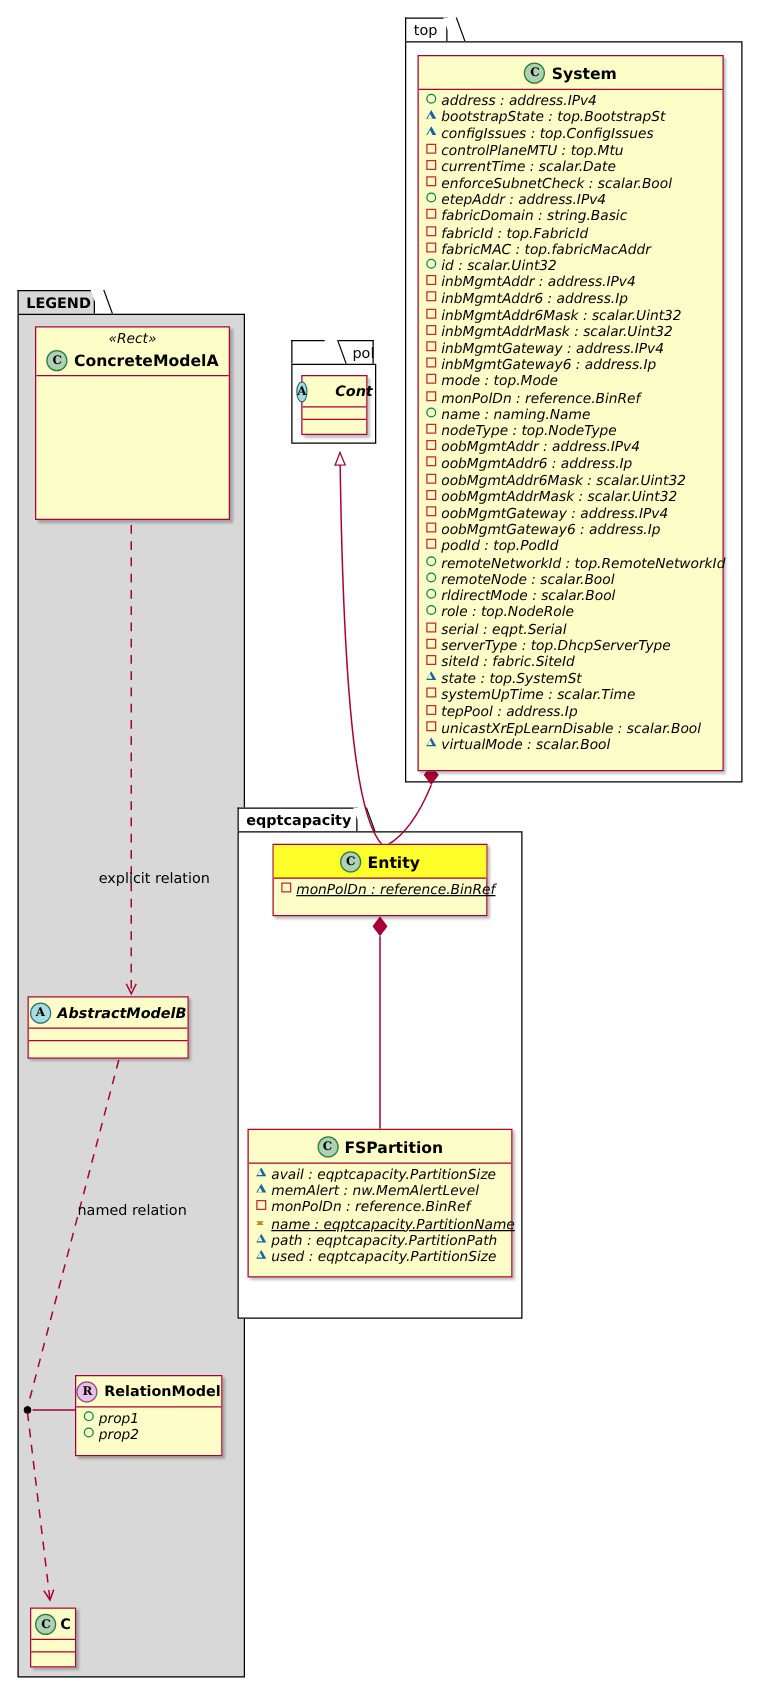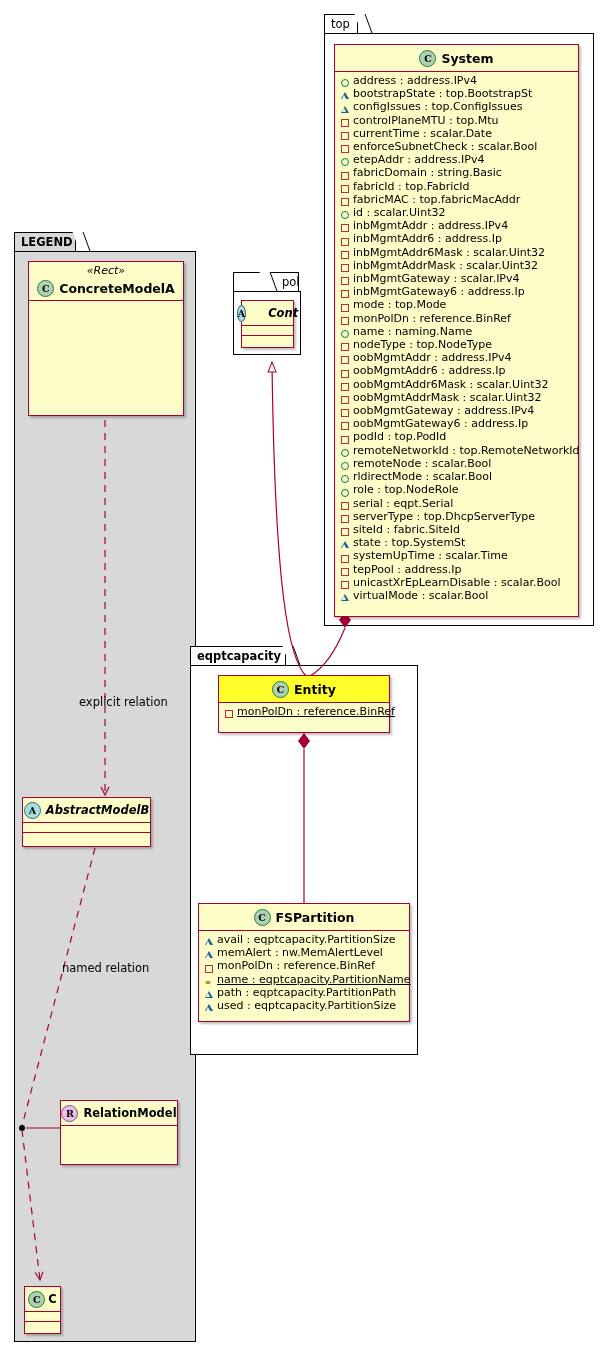--- a/index.html
+++ b/index.html
@@ -22,21 +22,21 @@
   
   .cls{position:absolute;box-sizing:border-box;border:1px solid #a80036;
        background:#fdfdc8;box-shadow:2px 2px 2px rgba(0,0,0,0.25);}
   .cls .hdr{position:relative;height:26px;border-bottom:1px solid #a80036;
             display:flex;align-items:center;justify-content:center;gap:5px;
             font-size:12.5px;font-weight:bold;color:#000;}
   .cls.yellowhdr .hdr{background:#ffff2b;}
   .cls .stereo{font-size:11px;font-style:italic;text-align:center;color:#000;padding-top:2px;}
   .cls .attrs{padding:2px 4px 3px 5px;}
   .cls .attrs .row{font-size:11px;line-height:13.2px;color:#000;white-space:nowrap;
-                   display:flex;align-items:flex-end;gap:4px;}
+                   display:flex;align-items:flex-start;gap:4px;font-style:italic;}
   .cls .sep{height:1px;background:#a80036;margin:0;}
   .cls .emptyblk{height:9px;}
 
   
   .badge{width:15px;height:15px;border-radius:50%;display:inline-flex;
          align-items:center;justify-content:center;font-size:9.5px;font-weight:bold;
          font-family:"DejaVu Serif",serif;}
   .badge.C{background:#ADD1B2;border:1px solid #2a7a3a;color:#000;}
   .badge.A{background:#A9DCDF;border:1px solid #2a6e84;color:#000;}
   .badge.R{background:#E9BEE7;border:1px solid #8a4f87;color:#000;}
@@ -183,21 +183,21 @@
       <div class="row">
           <span class="m pri"></span>
           <span>inbMgmtAddr6Mask : scalar.Uint32</span>
         </div>
       <div class="row">
           <span class="m pri"></span>
           <span>inbMgmtAddrMask : scalar.Uint32</span>
         </div>
       <div class="row">
           <span class="m pri"></span>
-          <span>inbMgmtGateway : scalar.IPv4</span>
+          <span>inbMgmtGateway : address.IPv4</span>
         </div>
       <div class="row">
           <span class="m pri"></span>
           <span>inbMgmtGateway6 : address.Ip</span>
         </div>
       <div class="row">
           <span class="m pri"></span>
           <span>mode : top.Mode</span>
         </div>
       <div class="row">
@@ -363,20 +363,30 @@
     <div class="emptyblk"></div>
     <div class="sep"></div>
     <div class="emptyblk"></div>
   </div>
 
   <div class="cls" style="left:60px;top:1100px;width:118px;height:65px;">
     <div class="hdr" style="height:24px;gap:5px;">
       <span class="badge R">R</span>
       <span style="font-size:11.5px;">RelationModel</span>
     </div>
+    <div class="attrs">
+      <div class="row">
+          <span class="m pub"></span>
+          <span>prop1</span>
+        </div>
+      <div class="row">
+          <span class="m pub"></span>
+          <span>prop2</span>
+        </div>
+    </div>
   </div>
 
   <div class="cls" style="left:24px;top:1286px;width:37px;height:48px;">
     <div class="hdr" style="height:24px;gap:3px;">
       <span class="badge C">C</span>
       <span style="font-size:11.5px;">C</span>
     </div>
     <div class="emptyblk"></div>
     <div class="sep"></div>
     <div class="emptyblk"></div>

